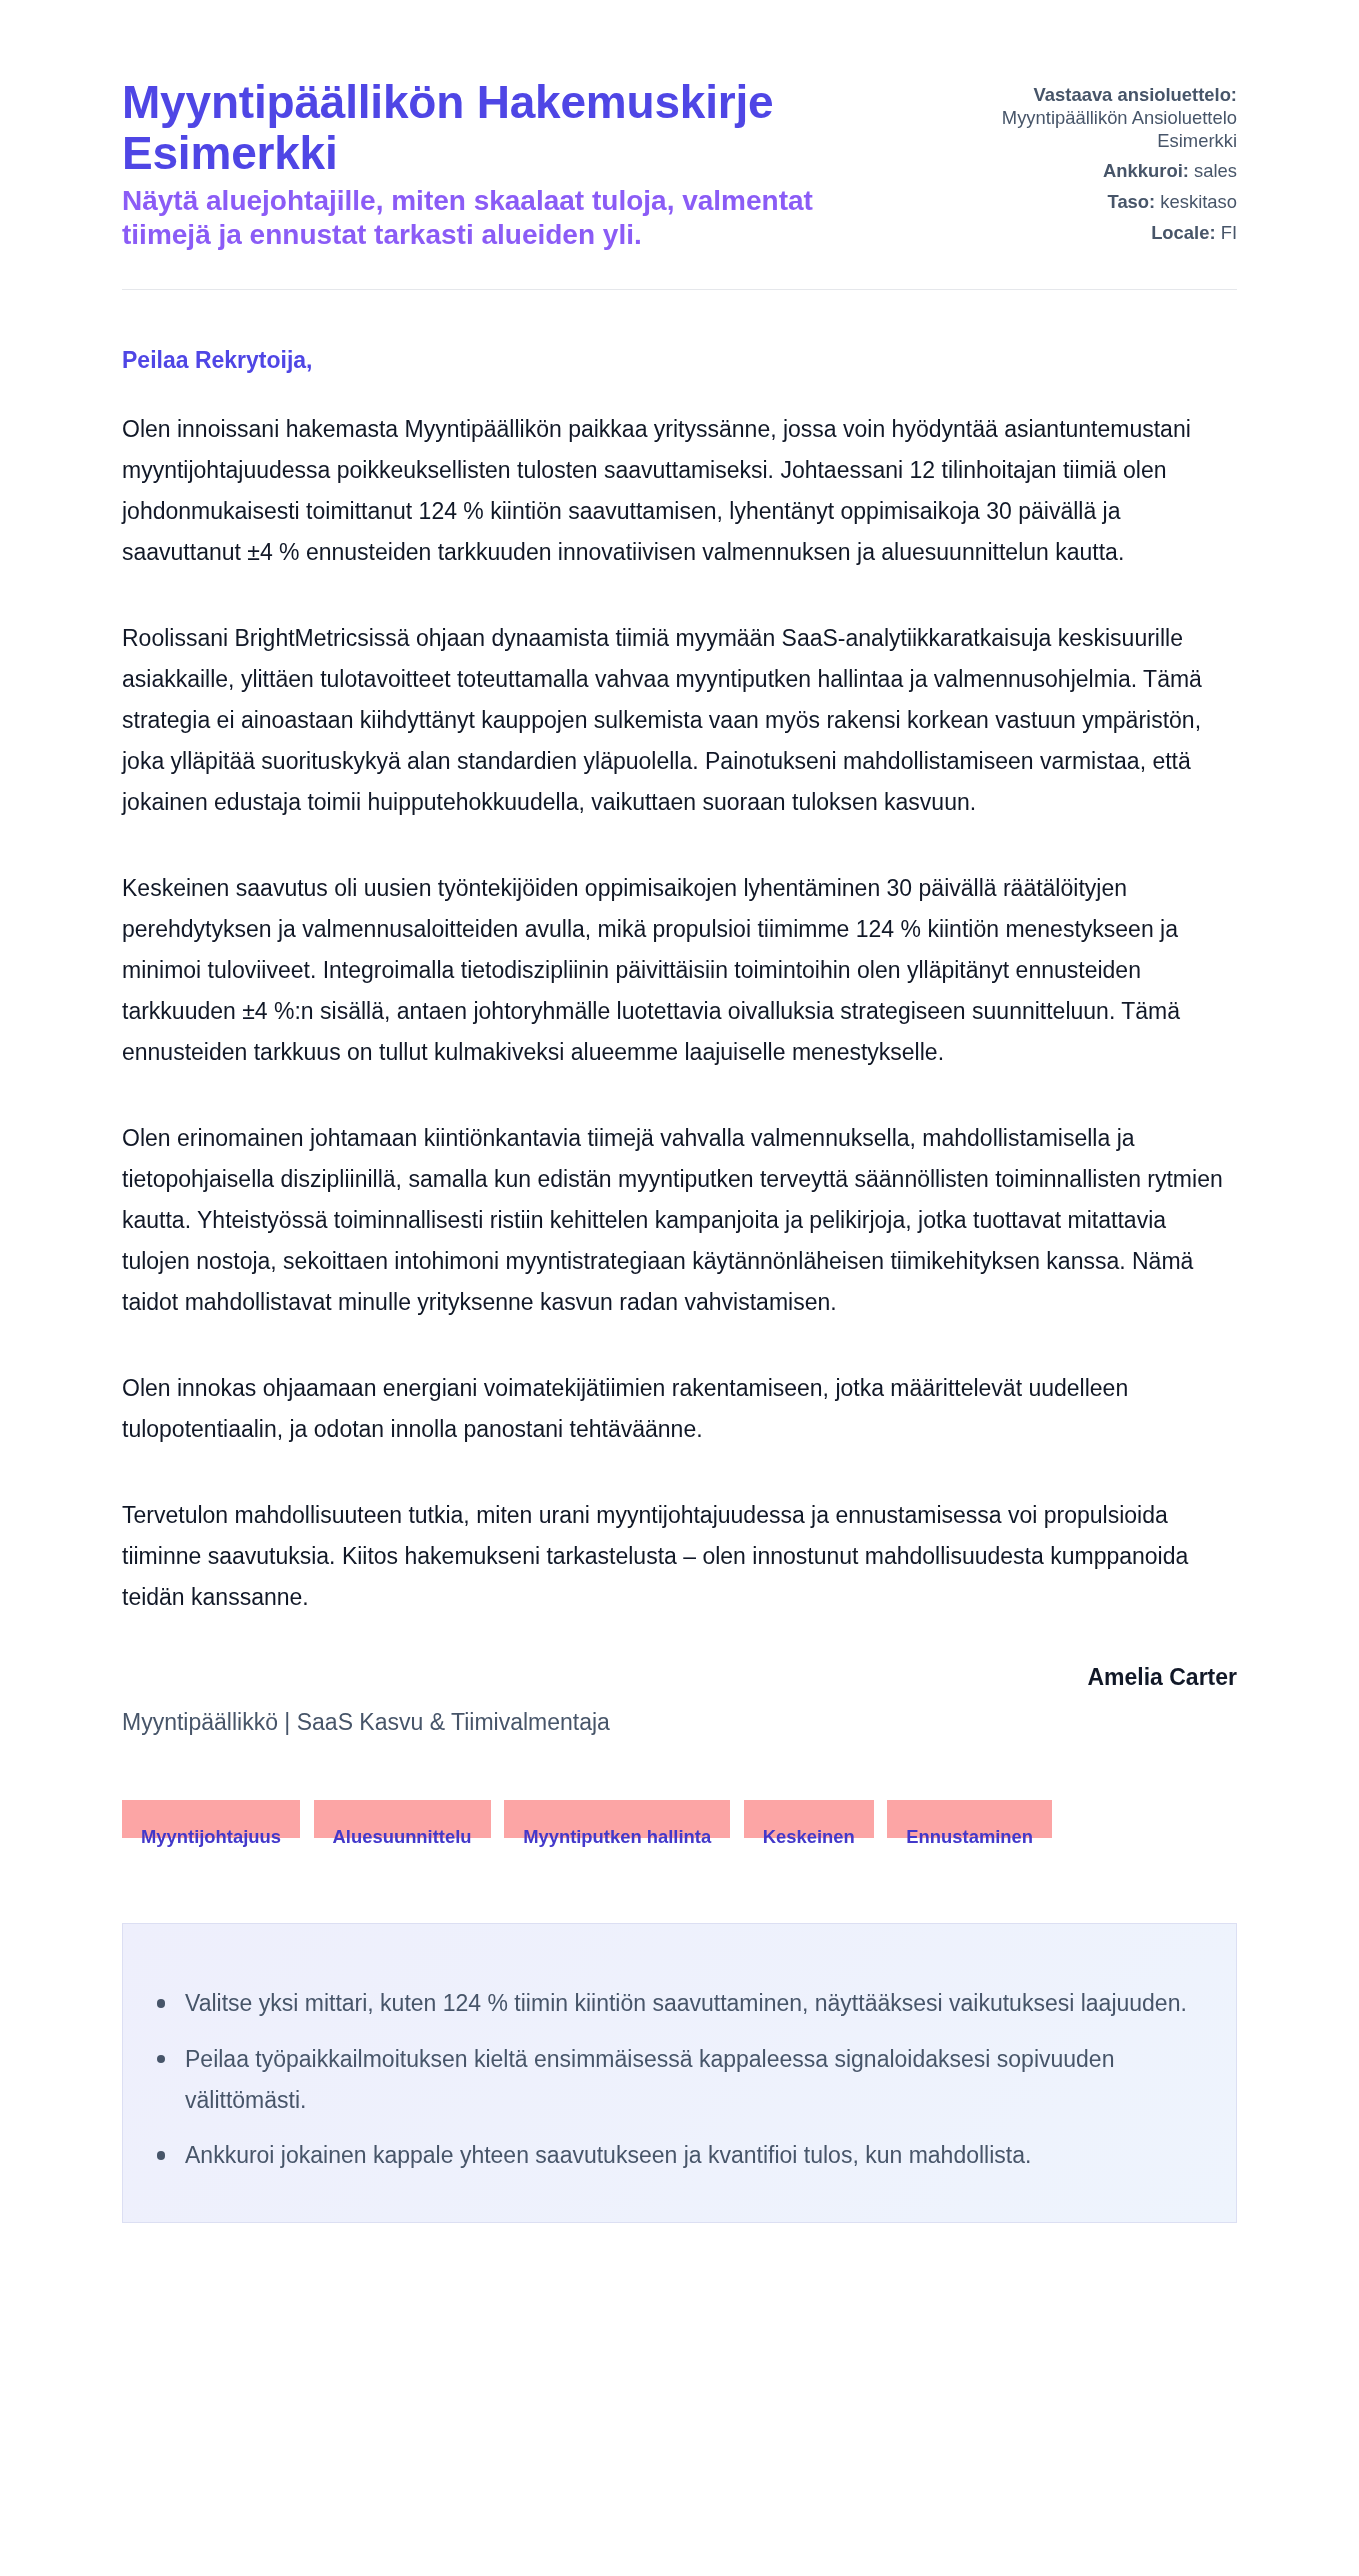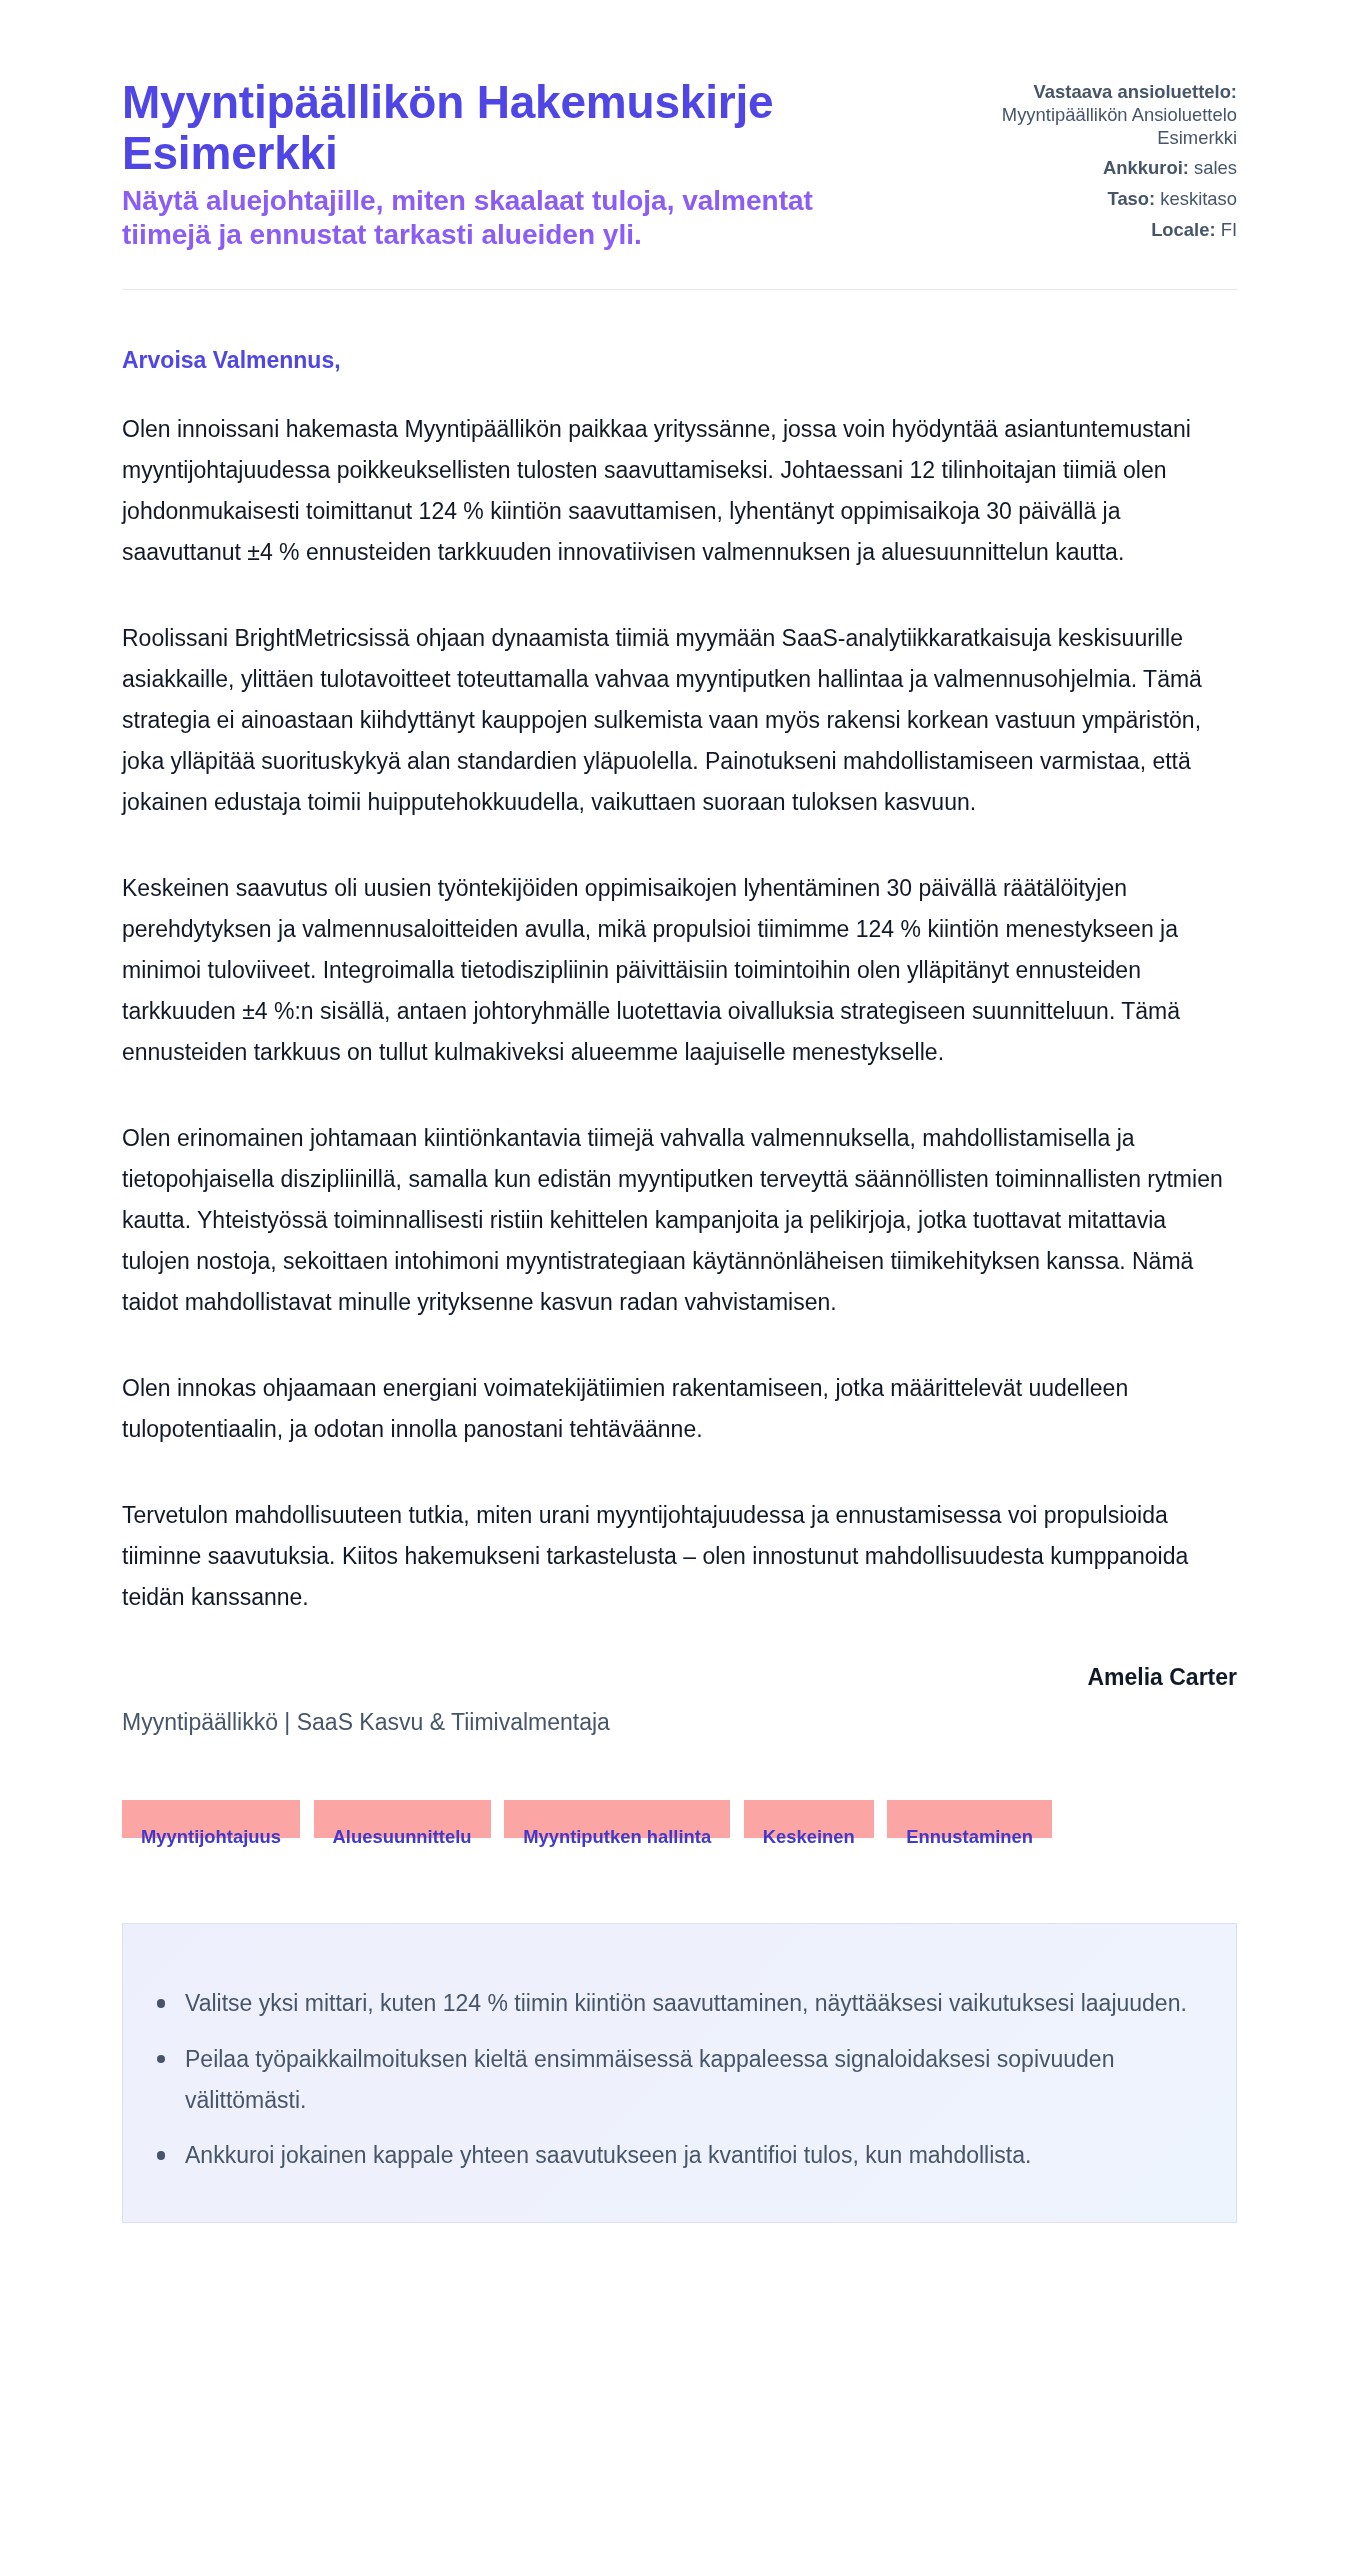--- a/index.html
+++ b/index.html
@@ -11,21 +11,21 @@
       color: #111827;
     }
     .page {
       position: relative;
       width: 1359px;
       padding: 77px 122px 0 122px;
     }
     .header {
       display: flex;
       justify-content: space-between;
-      align-items: center;
+      align-items: flex-end;
       padding-bottom: 37px;
       border-bottom: 1.6px solid #e5e7eb;
     }
     .header-left { width: 744px; }
     .title {
       font-family: "Liberation Sans", sans-serif;
       font-weight: 700;
       font-size: 46px;
       line-height: 51px;
       color: #4f46e5;
@@ -155,21 +155,21 @@
         <span class="meta-key">Taso:</span>
         <span>keskitaso</span>
       </div>
       <div class="meta-row">
         <span class="meta-key">Locale:</span>
         <span>FI</span>
       </div>
     </div>
   </header>
 
-  <p class="salutation">Arvoisa Valmennus,</p>
+  <p class="salutation">Peilaa Rekrytoija,</p>
 
   <section class="body-text">
     <p class="para">Olen innoissani hakemasta Myyntipäällikön paikkaa yrityssänne, jossa voin hyödyntää asiantuntemustani myyntijohtajuudessa poikkeuksellisten tulosten saavuttamiseksi. Johtaessani 12 tilinhoitajan tiimiä olen johdonmukaisesti toimittanut 124 % kiintiön saavuttamisen, lyhentänyt oppimisaikoja 30 päivällä ja saavuttanut ±4 % ennusteiden tarkkuuden innovatiivisen valmennuksen ja aluesuunnittelun kautta.</p>
     <p class="para">Roolissani BrightMetricsissä ohjaan dynaamista tiimiä myymään SaaS-analytiikkaratkaisuja keskisuurille asiakkaille, ylittäen tulotavoitteet toteuttamalla vahvaa myyntiputken hallintaa ja valmennusohjelmia. Tämä strategia ei ainoastaan kiihdyttänyt kauppojen sulkemista vaan myös rakensi korkean vastuun ympäristön, joka ylläpitää suorituskykyä alan standardien yläpuolella. Painotukseni mahdollistamiseen varmistaa, että jokainen edustaja toimii huipputehokkuudella, vaikuttaen suoraan tuloksen kasvuun.</p>
     <p class="para">Keskeinen saavutus oli uusien työntekijöiden oppimisaikojen lyhentäminen 30 päivällä räätälöityjen perehdytyksen ja valmennusaloitteiden avulla, mikä propulsioi tiimimme 124 % kiintiön menestykseen ja minimoi tuloviiveet. Integroimalla tietodiszipliinin päivittäisiin toimintoihin olen ylläpitänyt ennusteiden tarkkuuden ±4 %:n sisällä, antaen johtoryhmälle luotettavia oivalluksia strategiseen suunnitteluun. Tämä ennusteiden tarkkuus on tullut kulmakiveksi alueemme laajuiselle menestykselle.</p>
     <p class="para">Olen erinomainen johtamaan kiintiönkantavia tiimejä vahvalla valmennuksella, mahdollistamisella ja tietopohjaisella diszipliinillä, samalla kun edistän myyntiputken terveyttä säännöllisten toiminnallisten rytmien kautta. Yhteistyössä toiminnallisesti ristiin kehittelen kampanjoita ja pelikirjoja, jotka tuottavat mitattavia tulojen nostoja, sekoittaen intohimoni myyntistrategiaan käytännönläheisen tiimikehityksen kanssa. Nämä taidot mahdollistavat minulle yrityksenne kasvun radan vahvistamisen.</p>
     <p class="para">Olen innokas ohjaamaan energiani voimatekijätiimien rakentamiseen, jotka määrittelevät uudelleen tulopotentiaalin, ja odotan innolla panostani tehtäväänne.</p>
     <p class="para">Tervetulon mahdollisuuteen tutkia, miten urani myyntijohtajuudessa ja ennustamisessa voi propulsioida tiiminne saavutuksia. Kiitos hakemukseni tarkastelusta – olen innostunut mahdollisuudesta kumppanoida teidän kanssanne.</p>
   </section>
 

